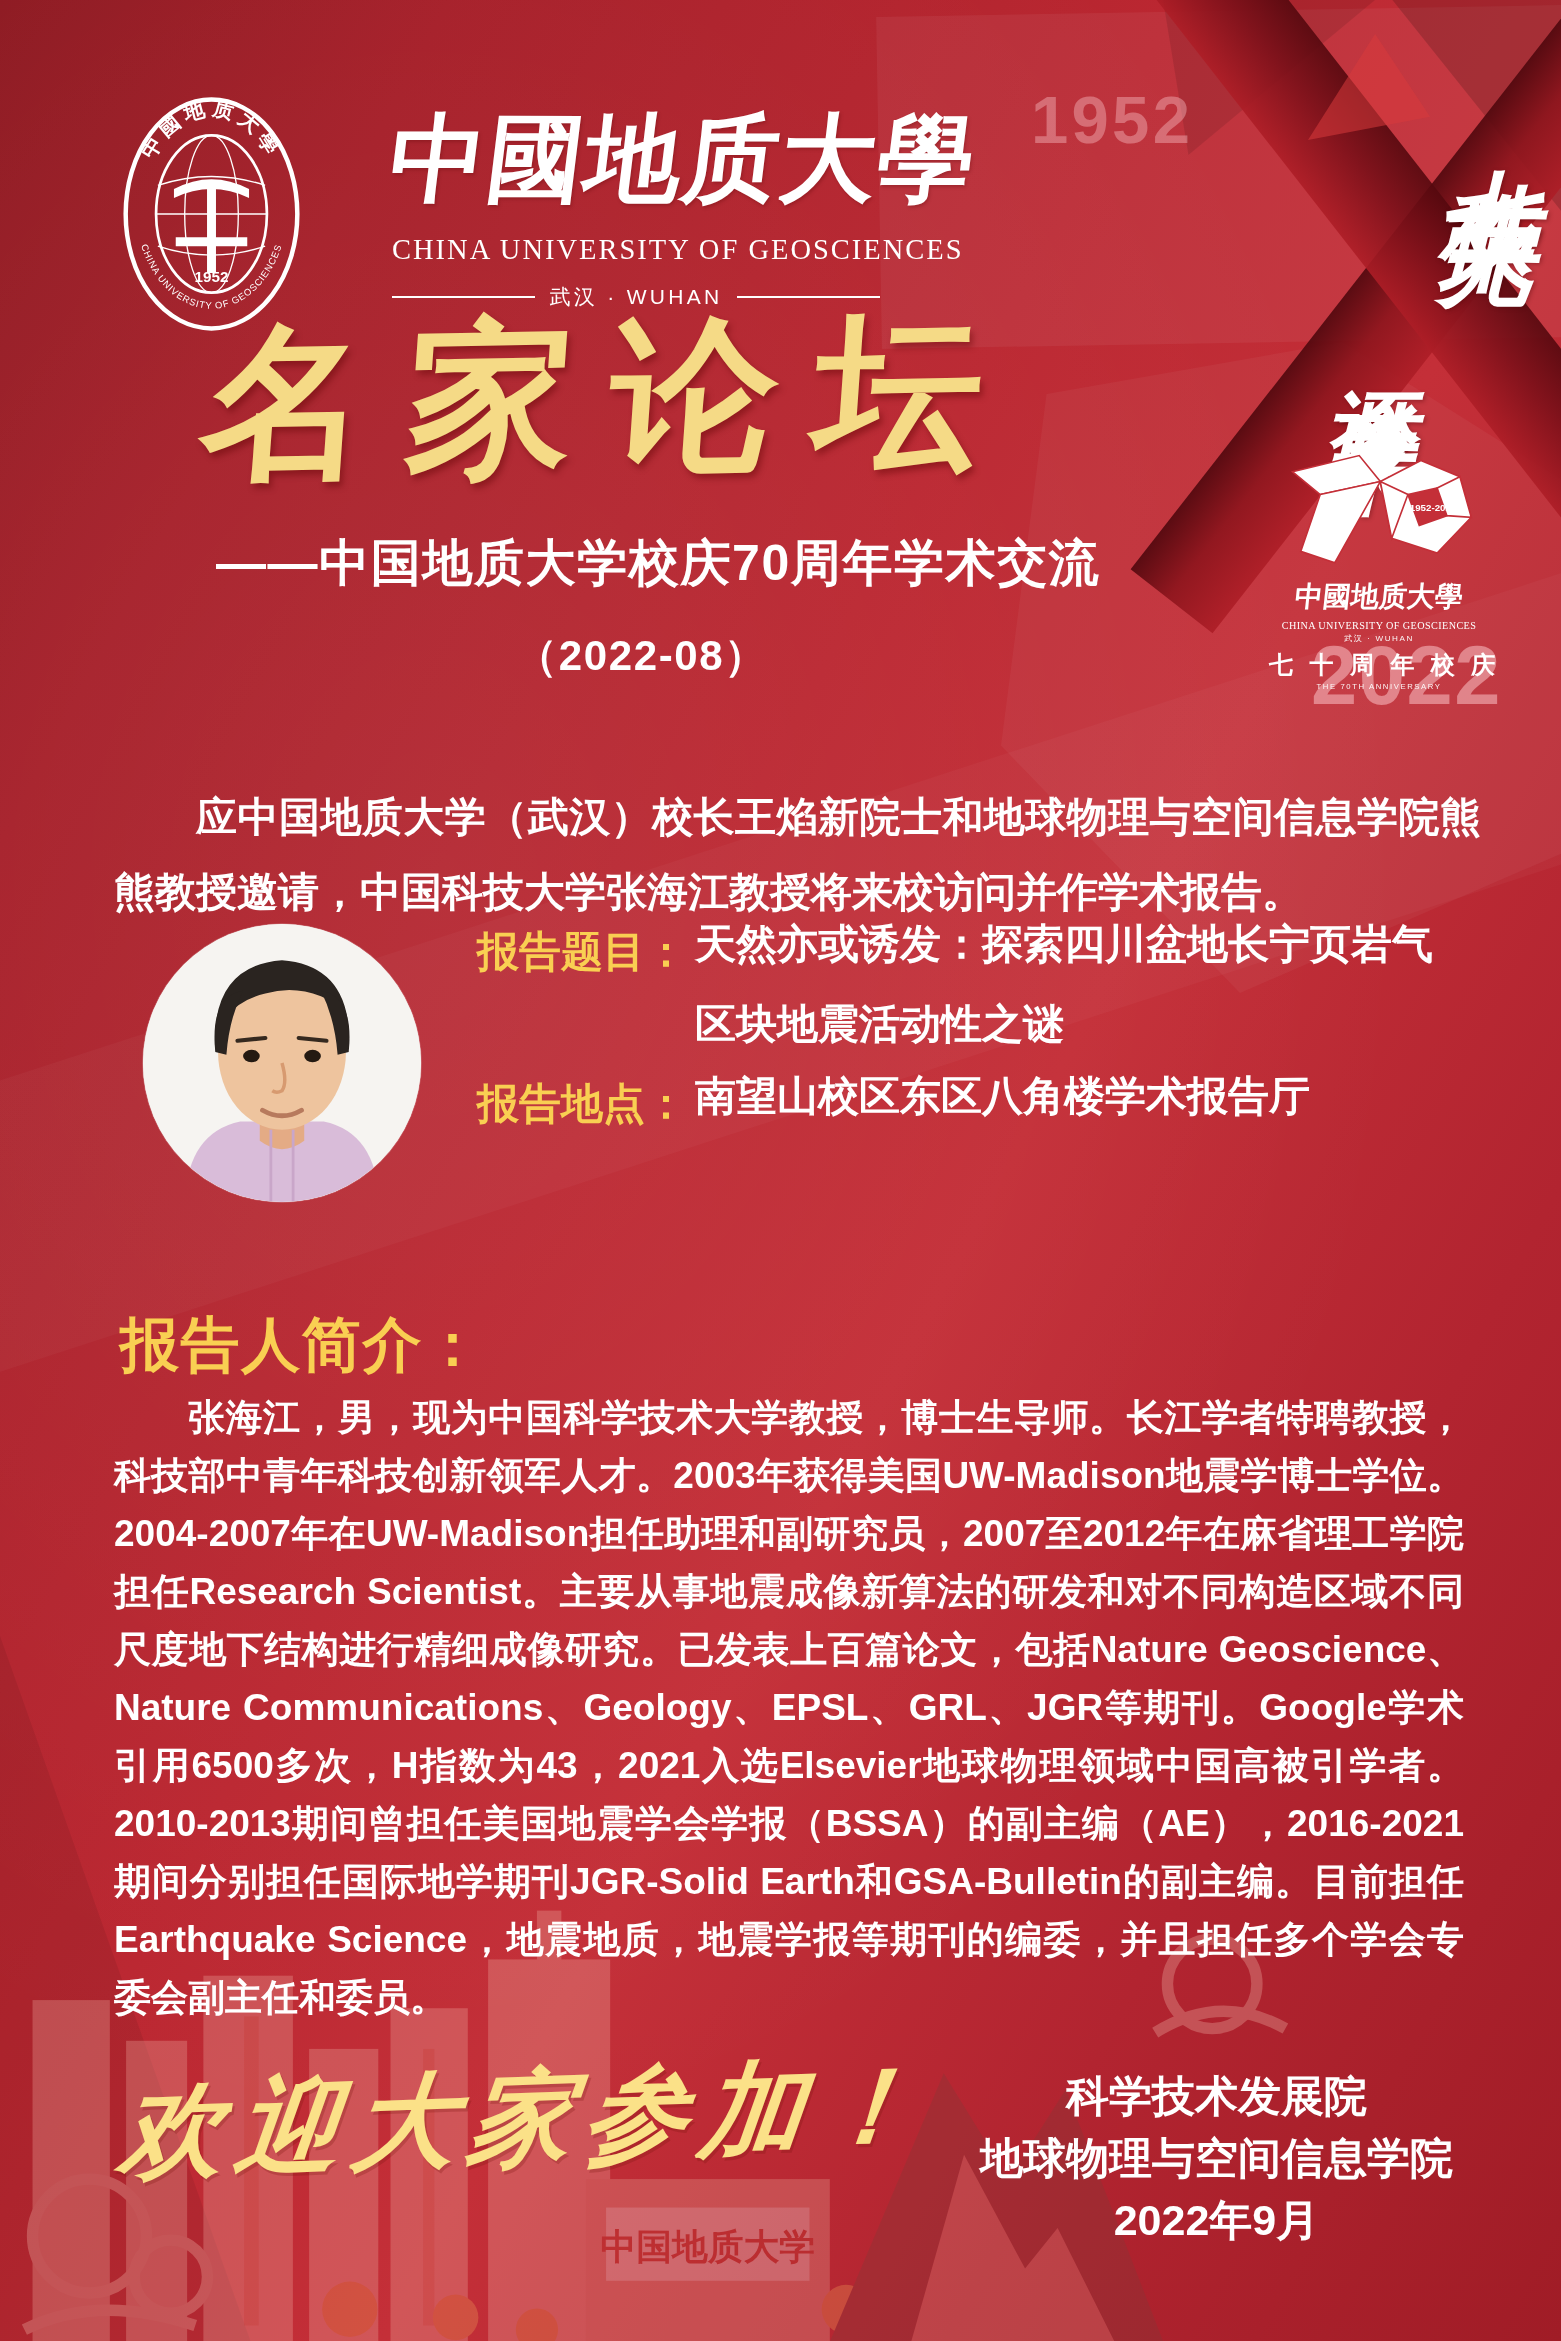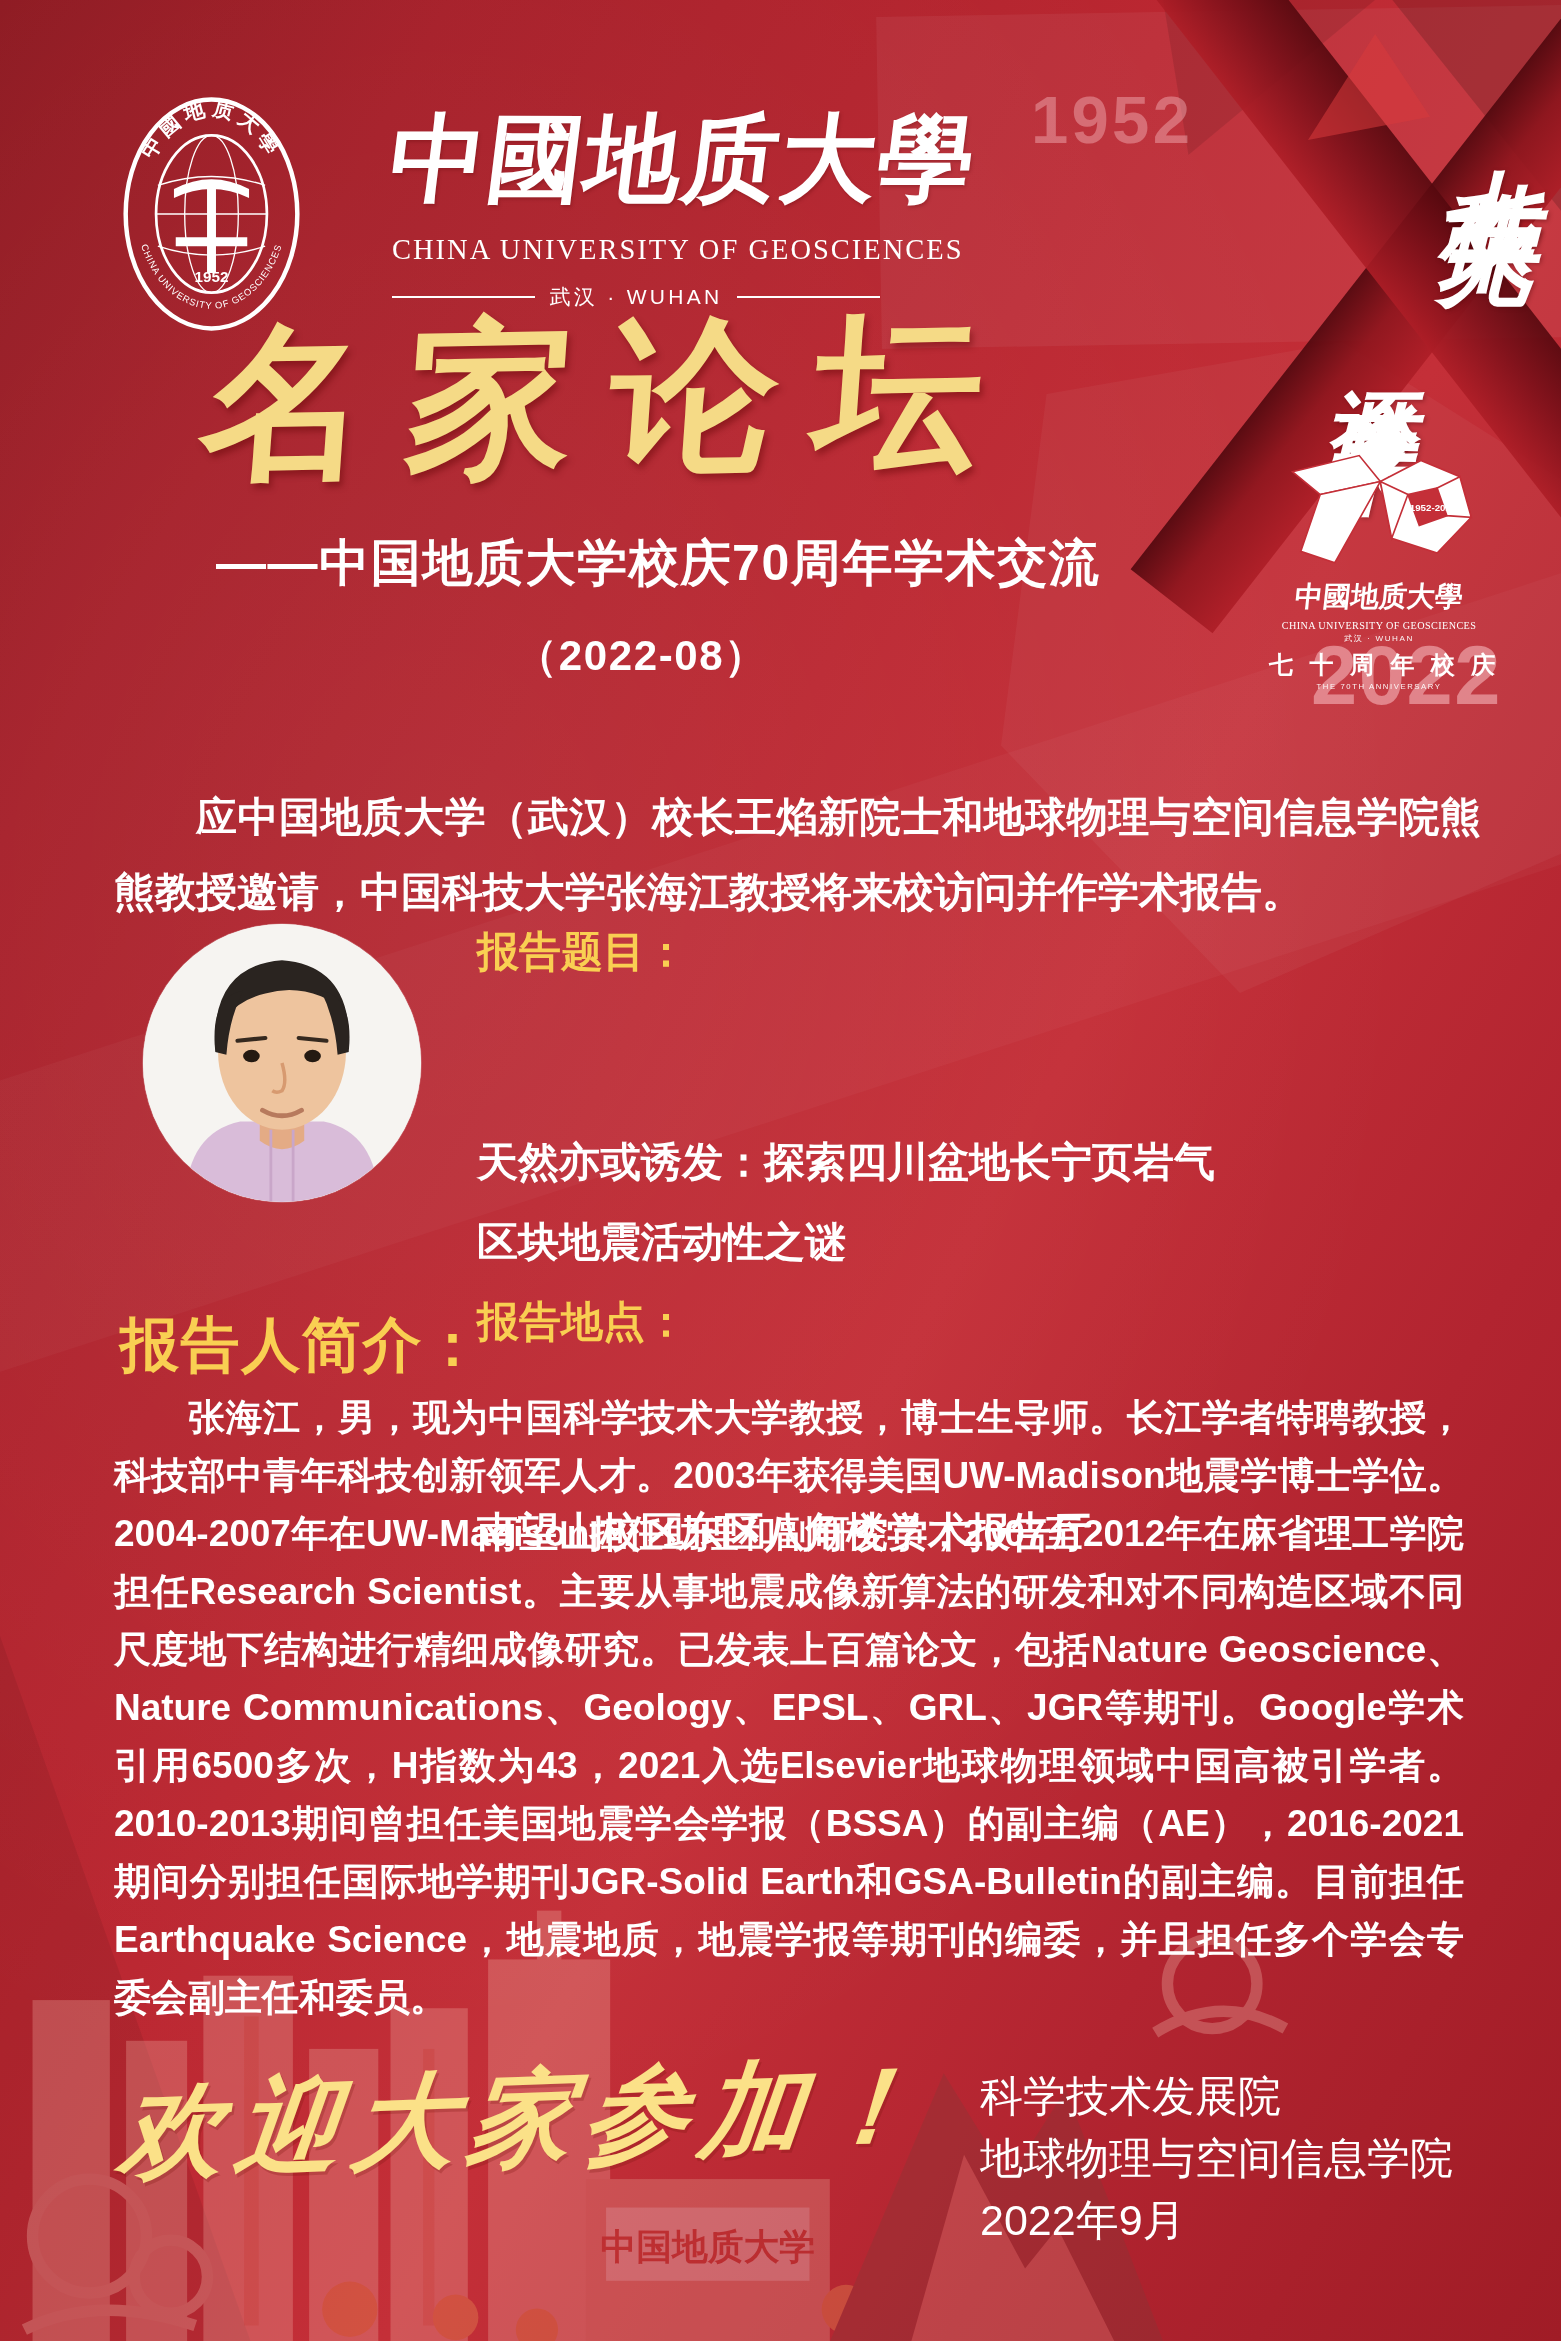--- a/index.html
+++ b/index.html
@@ -54,37 +54,37 @@
   .subtitle{left:194px;top:530px;color:#fff;font-size:50px;font-weight:900;letter-spacing:1.6px;white-space:nowrap;margin-left:22px;}
   .issue{left:194px;top:628px;width:895px;text-align:center;color:#fff;font-size:42px;font-weight:900;letter-spacing:1.6px;}
   
   .intro{left:114px;top:739px;width:1367px;color:#fff;font-size:41px;font-weight:700;line-height:75px;
     text-indent:2em;text-align:justify;}
   
   .photo{left:143px;top:924px;width:278px;height:278px;border-radius:50%;overflow:hidden;background:#f4f2ef;
     box-shadow:0 0 0 0.8px rgba(255,255,255,.25);}
   .photo svg{display:block;}
   .details{left:477px;top:924px;width:1033px;}
-  .drow{display:flex;margin-bottom:31px;flex-direction:column;}
+  .drow{display:flex;margin-bottom:31px;}
   .dlabel{color:#f9cf52;font-size:42px;font-weight:900;width:218px;flex:0 0 218px;white-space:nowrap;}
   .dvalue{color:#fff;font-size:41px;font-weight:900;line-height:1.0;white-space:nowrap;}
   .topic-l2{margin-top:39px;}
   .drow.time{margin-top:46px;}
   .drow.venue{margin-top:8.1px;}
   
   .bio-heading{left:120px;top:1266px;color:#f9cf52;font-size:59px;font-weight:900;letter-spacing:1.6px;margin-top:40px;}
   .bio-text{left:114px;top:1352px;width:1350px;color:#fff;font-size:37px;font-weight:700;line-height:58px;
     text-indent:2em;text-align:justify;}
   
   .campus{left:0;bottom:0;width:1562px;height:456px;opacity:.30;}
   
   .welcome{left:122px;top:2050px;color:#fbe188;font-size:104px;font-weight:900;font-style:italic;
     letter-spacing:11.4px;white-space:nowrap;transform:skewX(-8deg) rotate(-2deg);
     text-shadow:2.4px 3.3px 0 rgba(120,20,10,.25);}
-  .footer-right{right:109px;top:2065px;text-align:left;color:#fff;font-size:43px;font-weight:400;line-height:62px;}
+  .footer-right{right:109px;top:2065px;text-align:center;color:#fff;font-size:43px;font-weight:700;line-height:62px;}
 </style>
 </head>
 <body>
 
 <div class="poster">
 
   <div class="abs bg-rect-light"></div>
   <div class="abs bg-hex-light"></div>
   <div class="abs bg-tri-dark-a"></div>
   <div class="abs bg-tri-dark-b"></div>

